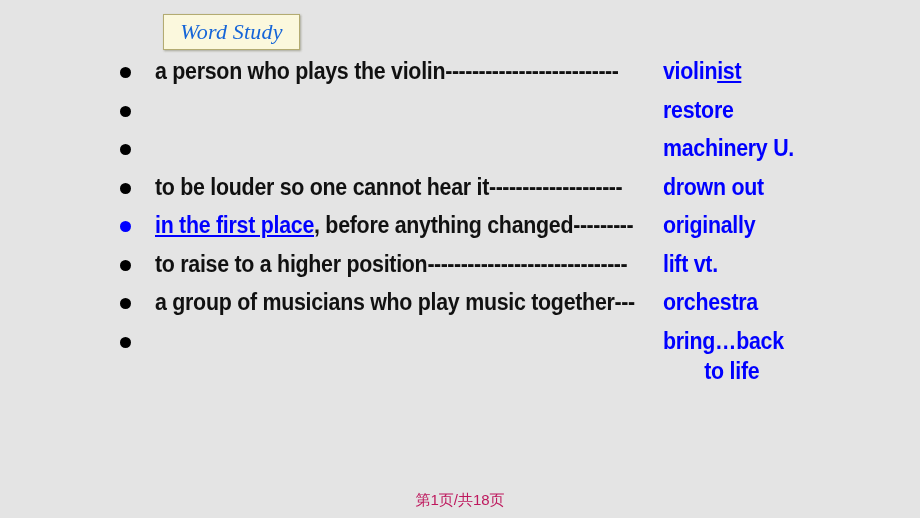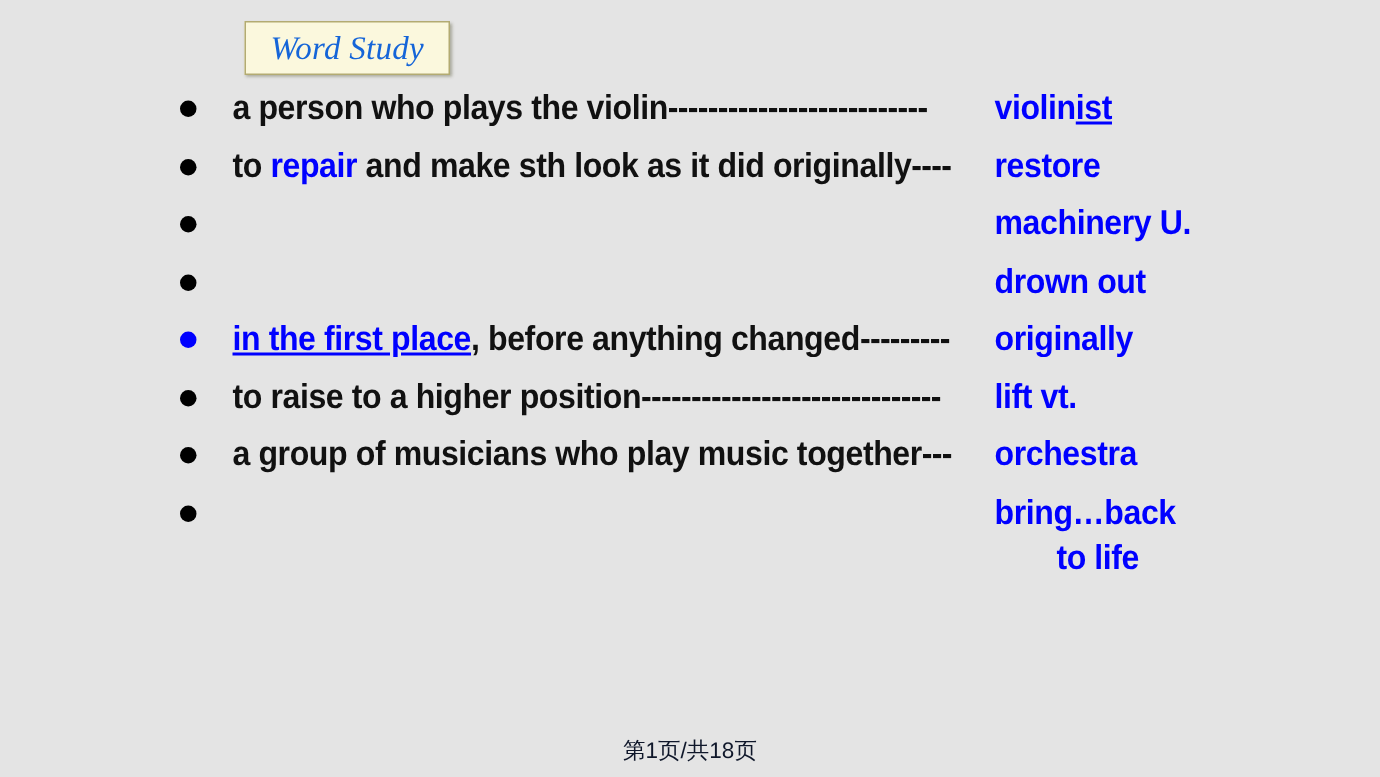--- a/index.html
+++ b/index.html
@@ -135,21 +135,21 @@
 
   
   .footer {
     position: absolute;
     left: 0;
     right: 0;
     bottom: 8px;
     text-align: center;
     font-family: "Liberation Sans", sans-serif;
     font-size: 15px;
-    color: #0f172a;
+    color: #be185d;
   }
 </style>
 </head>
 <body>
 
 <div id="slide">
 
   <div class="title-chip">
     <span class="chip-text">Word Study</span>
   </div>
@@ -159,33 +159,33 @@
     <div class="word-row">
       <span class="bullet" style="background: rgb(0, 0, 0);"></span>
       <div class="row-inner">
         <span class="clue"><span>a person who plays the violin</span><span class="dashes">--------------------------</span></span>
       </div>
       <div class="answer"><span>violin</span><span class="uline">ist</span></div>
     </div>
 
     <div class="word-row">
       <span class="bullet" style="background: rgb(0, 0, 0);"></span>
-      <div class="row-inner">
-        <span class="clue"><span>to </span><span class="hl">repair</span><span> and make sth look as it did originally</span><span class="dashes">----</span></span>
-      </div>
       <div class="answer"><span>restore</span></div>
     </div>
 
     <div class="word-row">
       <span class="bullet" style="background: rgb(0, 0, 0);"></span>
       <div class="answer"><span>machinery U.</span></div>
     </div>
 
     <div class="word-row">
       <span class="bullet" style="background: rgb(0, 0, 0);"></span>
+      <div class="row-inner">
+        <span class="clue"><span>to be louder so one cannot hear it</span><span class="dashes">--------------------</span></span>
+      </div>
       <div class="answer"><span>drown out</span></div>
     </div>
 
 
     <div class="word-row">
       <span class="bullet blue" style="background: rgb(0, 0, 255);"></span>
       <div class="row-inner">
         <span class="clue"><span class="hl-u">in the first place</span><span>, before anything changed</span><span class="dashes">---------</span></span>
       </div>
       <div class="answer"><span>originally</span></div>

